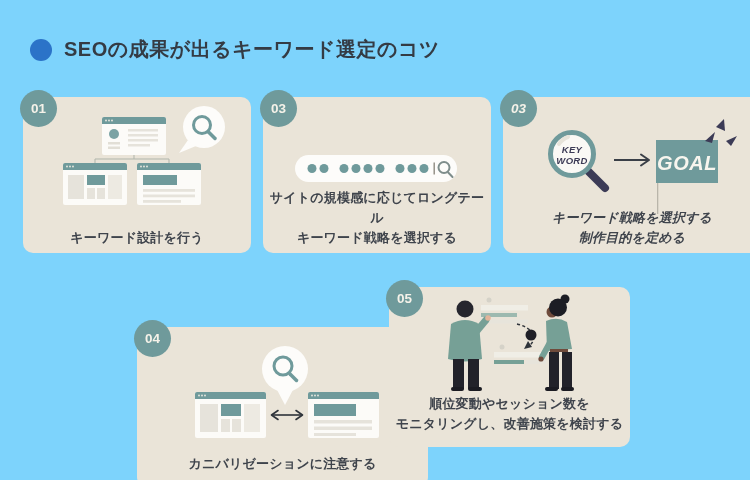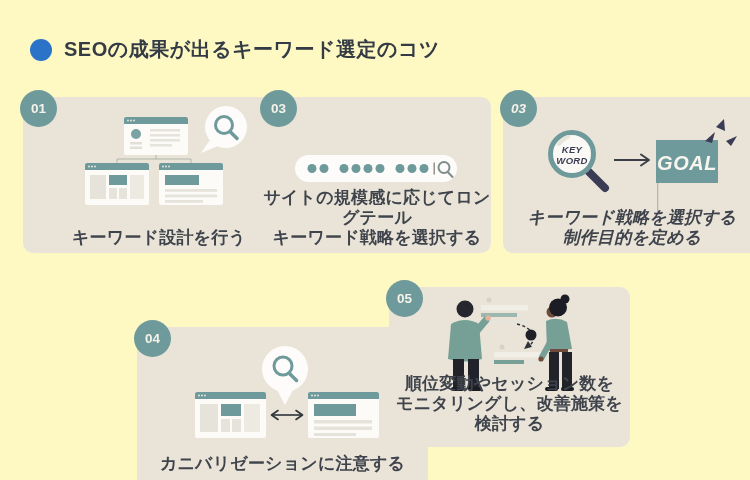--- a/index.html
+++ b/index.html
@@ -1,37 +1,37 @@
 <!DOCTYPE html>
 <html><head>
 <meta charset="utf-8">
 <style>
   html,body{margin:0;padding:0;background:#ffffff;}
   .stage{
-    position:relative;width:750px;height:480px;background:#fef9c3;overflow:hidden;
+    position:relative;width:750px;height:480px;background:#7dd3fc;overflow:hidden;
     font-family:"Liberation Sans","DejaVu Sans",sans-serif;
   }
   .header{position:absolute;left:30px;top:36px;display:flex;align-items:center;gap:12px;}
   .bullet{width:22px;height:22px;border-radius:50%;background:#2B73C8;flex:0 0 auto;}
   .title{font-size:20px;font-weight:700;color:#343B44;letter-spacing:.5px;white-space:nowrap;}
   .card{position:absolute;background:#EAE4D8;border-radius:10px;}
-  #card-01{left:23px;top:97px;width:228px;height:156px;padding-left:44px;}
+  #card-01{left:23px;top:97px;width:228px;height:156px;}
   #card-02{left:263px;top:97px;width:228px;height:156px;}
   #card-03{left:503px;top:97px;width:258px;height:156px;font-style:italic;}
   #card-04{left:137px;top:287px;width:291px;height:160px;margin-top:40px;}
   #card-05{left:389px;top:287px;width:241px;height:160px;}
   .badge{
     position:absolute;left:-3px;top:-7px;width:37px;height:37px;border-radius:50%;
     background:#6F9A9B;color:#F5F2E9;font-size:13.5px;font-weight:700;
     display:flex;align-items:center;justify-content:center;z-index:2;
   }
   .illo{position:absolute;left:0;top:0;width:100%;height:100%;display:block;}
   .caption{
     position:absolute;left:0;right:0;text-align:center;
-    font-size:17px;font-weight:700;color:#3F444C;line-height:20px;letter-spacing:.2px;
+    font-size:13px;font-weight:700;color:#3F444C;line-height:20px;letter-spacing:.2px;
   }
   .row1 .caption{bottom:5px;}
   .row2 .caption{bottom:13px;}
   .caption span{display:block;}
   svg text{font-family:"Liberation Sans","DejaVu Sans",sans-serif;}
 </style>
 </head>
 <body>
 
 <div class="stage">

